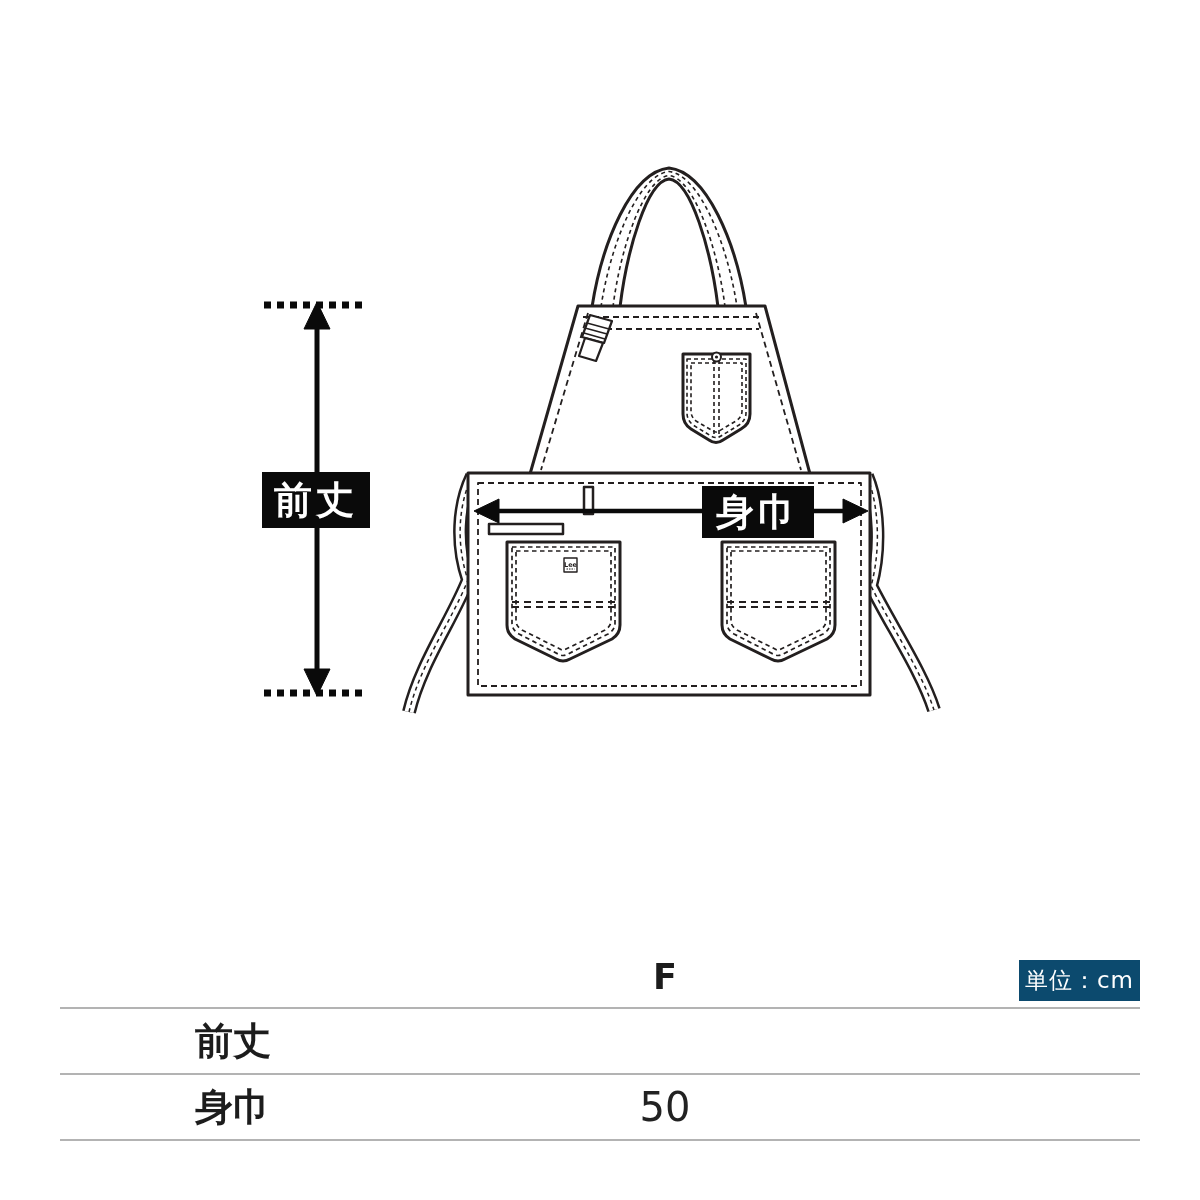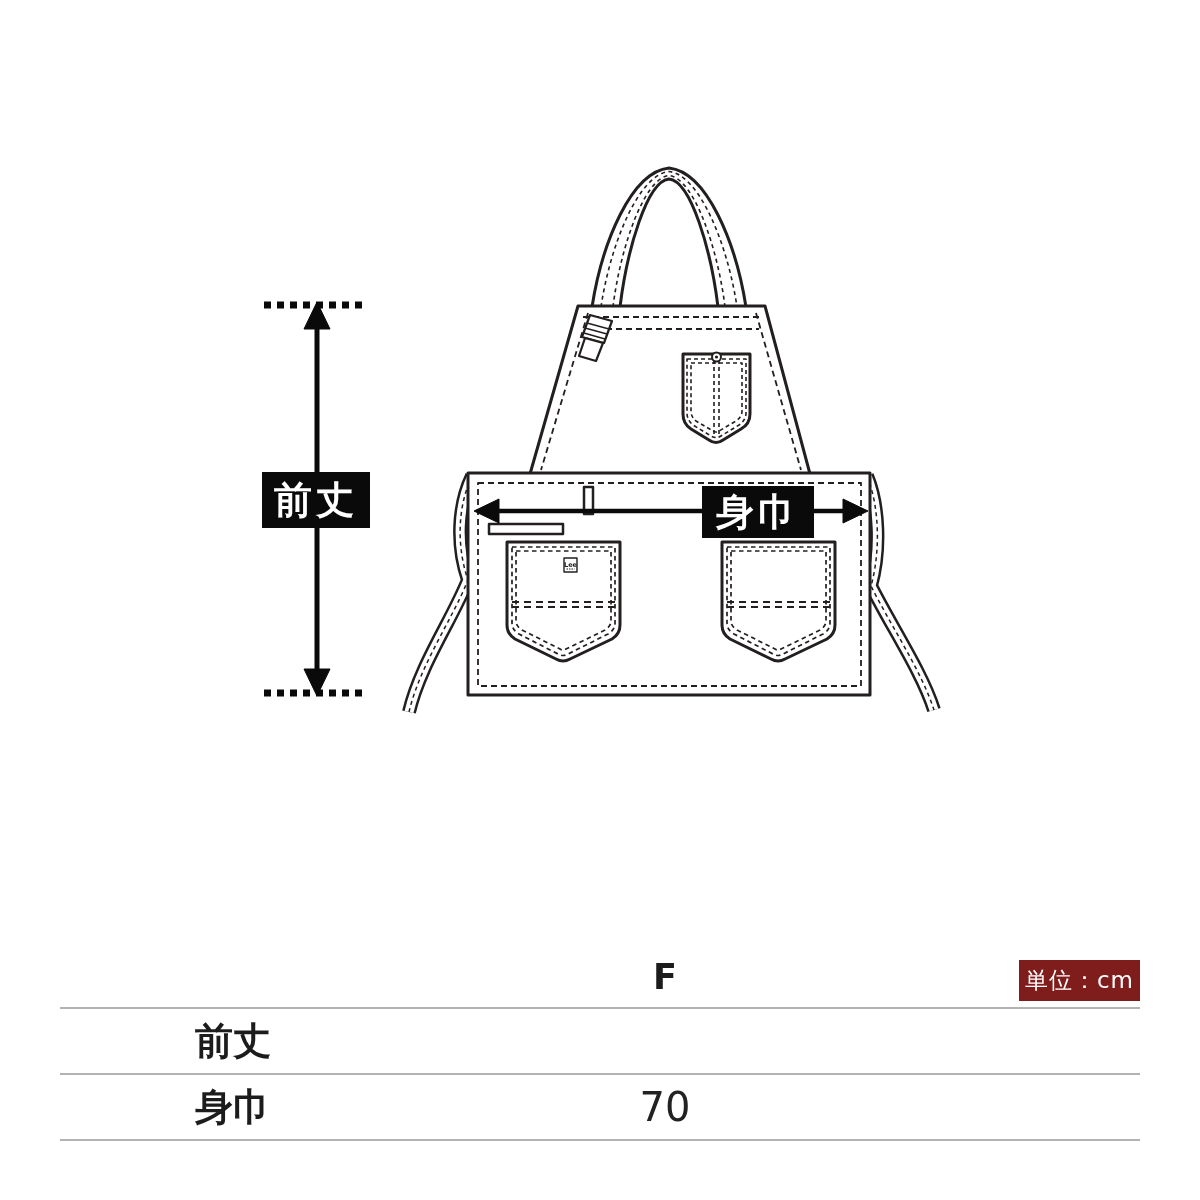--- a/index.html
+++ b/index.html
@@ -19,21 +19,21 @@
     font-weight:bold;
     font-size:38px;
     letter-spacing:4px;
     line-height:1;
   }
   .tbl-header{
     font-size:35px;font-weight:600;color:#1c1c1c;
     text-align:center;line-height:58px;
   }
   .unit-badge{
-    background:#7f1d1d;color:#ffffff;
+    background:#0c4a6e;color:#ffffff;
     font-size:23px;letter-spacing:1px;
     display:flex;align-items:center;justify-content:center;
     line-height:1;
   }
   .tbl-line{background:#b3b3b3;height:2px;}
   .row-label{
     font-size:38px;font-weight:bold;color:#1c1c1c;
     text-align:center;
   }
   .row-value{
@@ -154,16 +154,16 @@
   <div class="abs tbl-line" style="left:60px;top:1007px;width:1080px;"></div>
   <div class="abs tbl-line" style="left:60px;top:1073px;width:1080px;"></div>
   <div class="abs tbl-line" style="left:60px;top:1139px;width:1080px;"></div>
 
   <div class="abs" style="left:0;top:1009px;width:1200px;height:64px;">
     <div class="abs row-label" style="left:158px;width:150px;line-height:64px;">前丈</div>
   </div>
 
   <div class="abs" style="left:0;top:1075px;width:1200px;height:64px;">
     <div class="abs row-label" style="left:158px;width:150px;line-height:64px;">身巾</div>
-    <div class="abs row-value" style="left:565px;width:200px;line-height:64px;">70</div>
+    <div class="abs row-value" style="left:565px;width:200px;line-height:64px;">50</div>
   </div>
 
 </div>
 
 </body></html>

